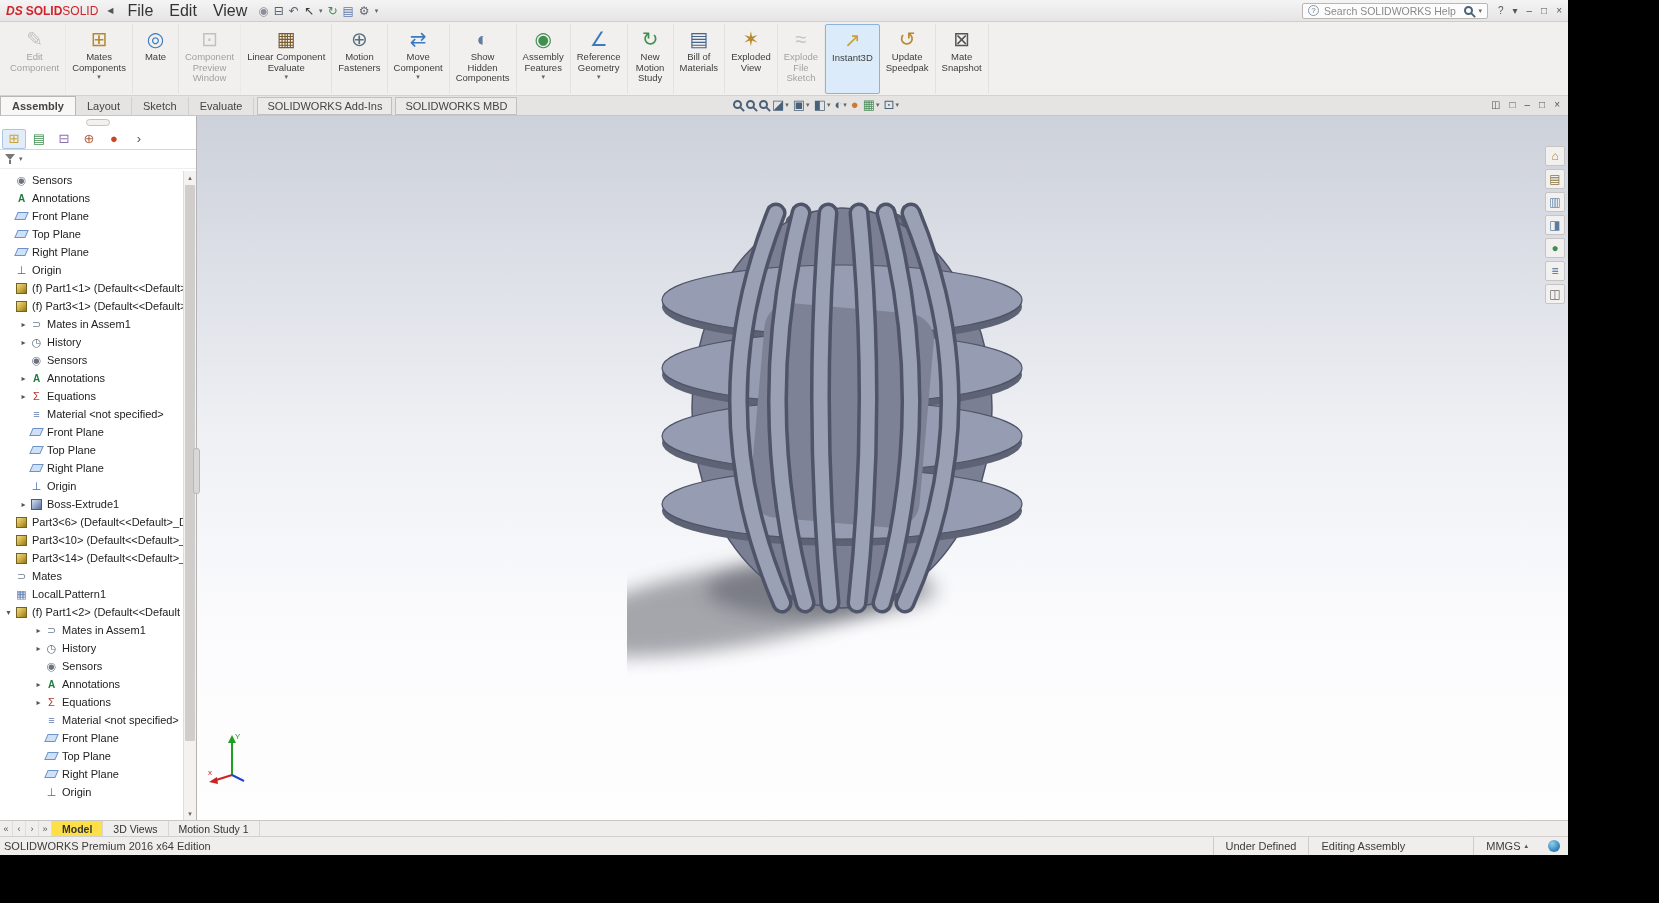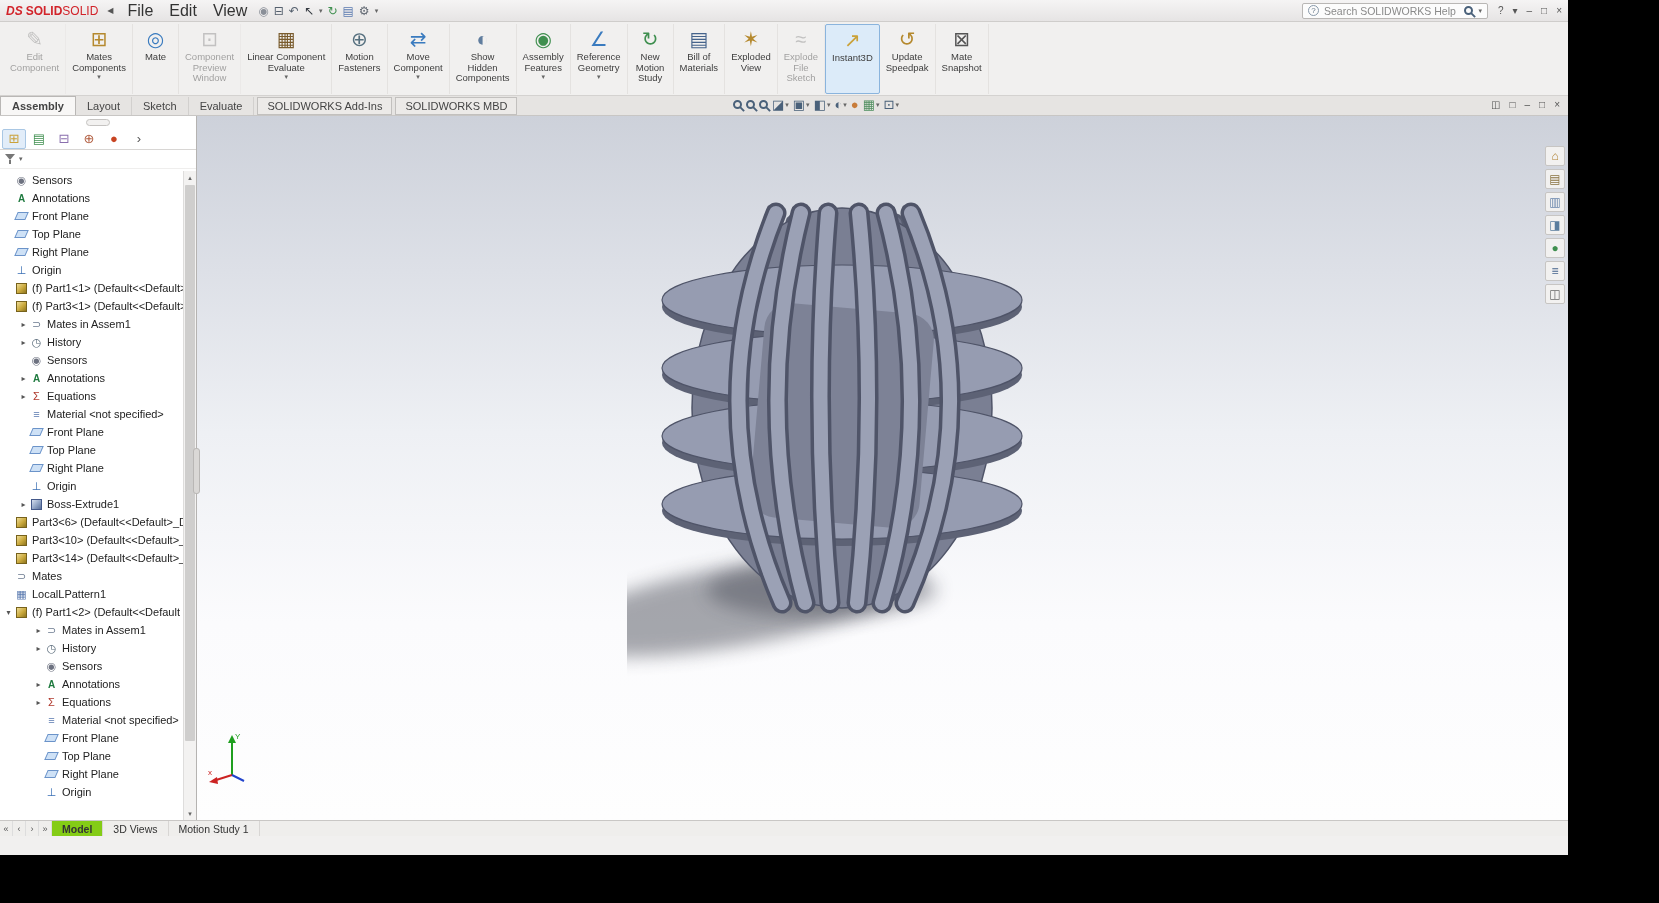--- a/index.html
+++ b/index.html
@@ -98,21 +98,21 @@
   #taskpane{position:absolute;right:3px;top:30px;display:flex;flex-direction:column;gap:3px}
   .tp{width:20px;height:20px;background:#f2f1f0;border:1px solid #c7c5c3;border-radius:2px;
     display:flex;align-items:center;justify-content:center;font-size:12px}
 
   
   #bottomtabs{height:16px;background:#efeeec;border-top:1px solid #c9c7c5;display:flex;
     align-items:stretch;font-size:10.5px}
   .bscroll{width:13px;display:flex;align-items:center;justify-content:center;color:#555;
     font-size:9px;border-right:1px solid #ddd}
   .btab{padding:0 10px;display:flex;align-items:center;color:#333;border-right:1px solid #d8d6d4}
-  .btab.active{background:#84cc16;font-weight:700}
+  .btab.active{background:#fde047;font-weight:700}
   #statusbar{height:19px;background:#efeeec;border-top:1px solid #d2d0ce;display:flex;
     align-items:center;font-size:11px;color:#3c3c3c;padding:0 0 0 4px}
   #sb-left{flex:1}
   .sdiv{border-left:1px solid #cfcdcb;height:100%;display:flex;align-items:center;padding:0 12px;white-space:nowrap}
   .sdiv-units{margin-left:56px;gap:4px}
   .ucaret{font-size:7px;color:#555}
   .globe{width:12px;height:12px;border-radius:50%;margin:0 8px;flex:none;
     background:radial-gradient(circle at 35% 30%,#8fd0e8,#2e7fb8 70%,#1d5c8c)}
 </style>
 </head>
@@ -660,14 +660,24 @@
         <span class="bscroll">›</span>
         <span class="bscroll">»</span>
       </span>
     <span id="btabs" style="display:flex">
         <span class="btab active">Model</span>
         <span class="btab">3D Views</span>
         <span class="btab">Motion Study 1</span>
       </span>
   </div>
 
+  <div id="statusbar">
+    <span id="sb-left">SOLIDWORKS Premium 2016 x64 Edition</span>
+    <span class="sdiv">Under Defined</span>
+    <span class="sdiv">Editing Assembly</span>
+    <span class="sdiv sdiv-units">
+      <span>MMGS</span>
+      <span class="ucaret">▴</span>
+    </span>
+    <span class="globe"></span>
+  </div>
 
 </div>
 
 </body></html>

